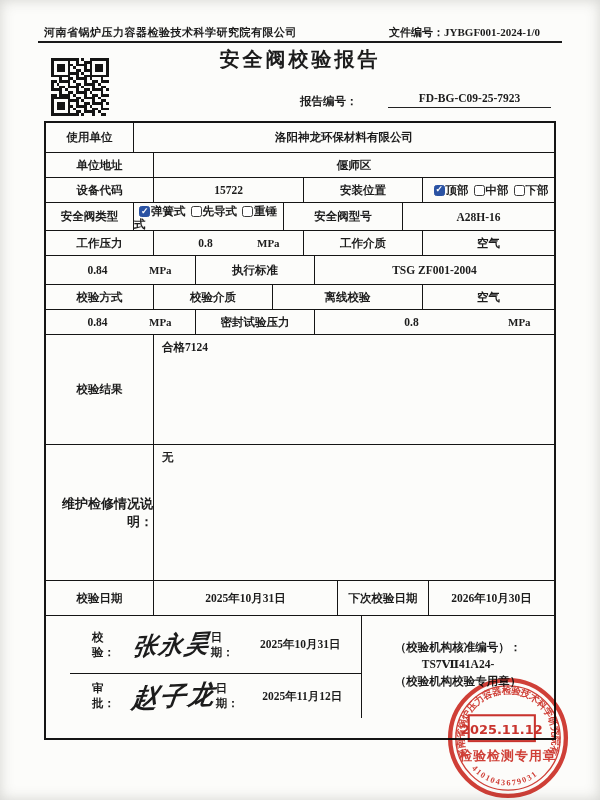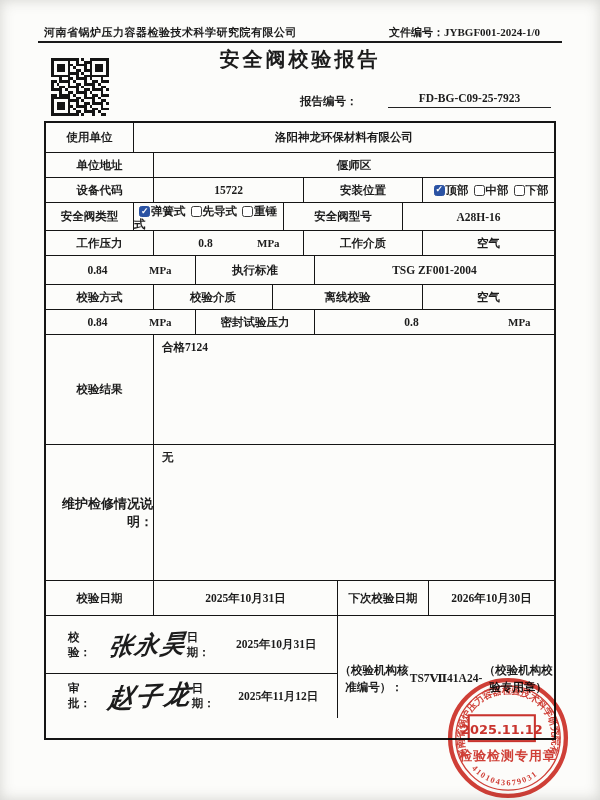--- a/index.html
+++ b/index.html
@@ -35,28 +35,28 @@
   .pcell{display:flex;align-items:center;}
   .pval{flex:1;text-align:center;}
   .punit{width:46px;text-align:left;font-size:11px;}
   .wrapcell{display:block;text-align:left;line-height:13px;padding-top:2px;}
   
   .cb{width:11px;height:11px;border:1.6px solid #3a3a3a;border-radius:2.5px;display:inline-block;
       background:#fff;position:relative;vertical-align:-2px;margin:0 1px 0 5px;box-sizing:border-box;}
   .cb.checked{background:#2a52a3;border-color:#2a52a3;}
   .cb.checked::after{content:"✓";color:#fff;font-size:9px;font-weight:700;position:absolute;left:1px;top:-2px;}
   
-  .sig-left{display:flex;flex-direction:column;box-sizing:border-box;border-right:1.6px solid #151515;}
+  .sig-left{display:flex;flex-direction:column;box-sizing:border-box;border-right:1.6px solid #151515;margin-left:24px;}
   .sigrow{display:flex;align-items:center;box-sizing:border-box;padding-left:22px;font-size:11.5px;}
   .sig{font-size:24px;font-style:italic;letter-spacing:2px;transform:rotate(-3deg) skewX(-10deg);
        margin-left:10px;white-space:nowrap;}
   .sig.s2{font-size:26px;}
   .datel{margin-left:auto;margin-right:6px;font-family:Liberation Mono, monospace;}
   .datev{width:118px;text-align:center;margin-right:8px;}
-  .agency{flex:1;display:flex;flex-direction:row;align-items:center;justify-content:flex-start;
+  .agency{flex:1;display:flex;flex-direction:column;align-items:center;justify-content:flex-start;
           padding-top:23px;font-size:11.5px;line-height:17px;border-right:none;}
   
   .stamp{position:absolute;left:446px;top:676px;width:124px;height:124px;z-index:6;
          mix-blend-mode:multiply;opacity:.93;pointer-events:none;}
 </style>
 </head>
 <body>
 
 <div class="hdr-left">河南省锅炉压力容器检验技术科学研究院有限公司</div>
 <div class="hdr-right">文件编号：JYBGF001-2024-1/0</div>

